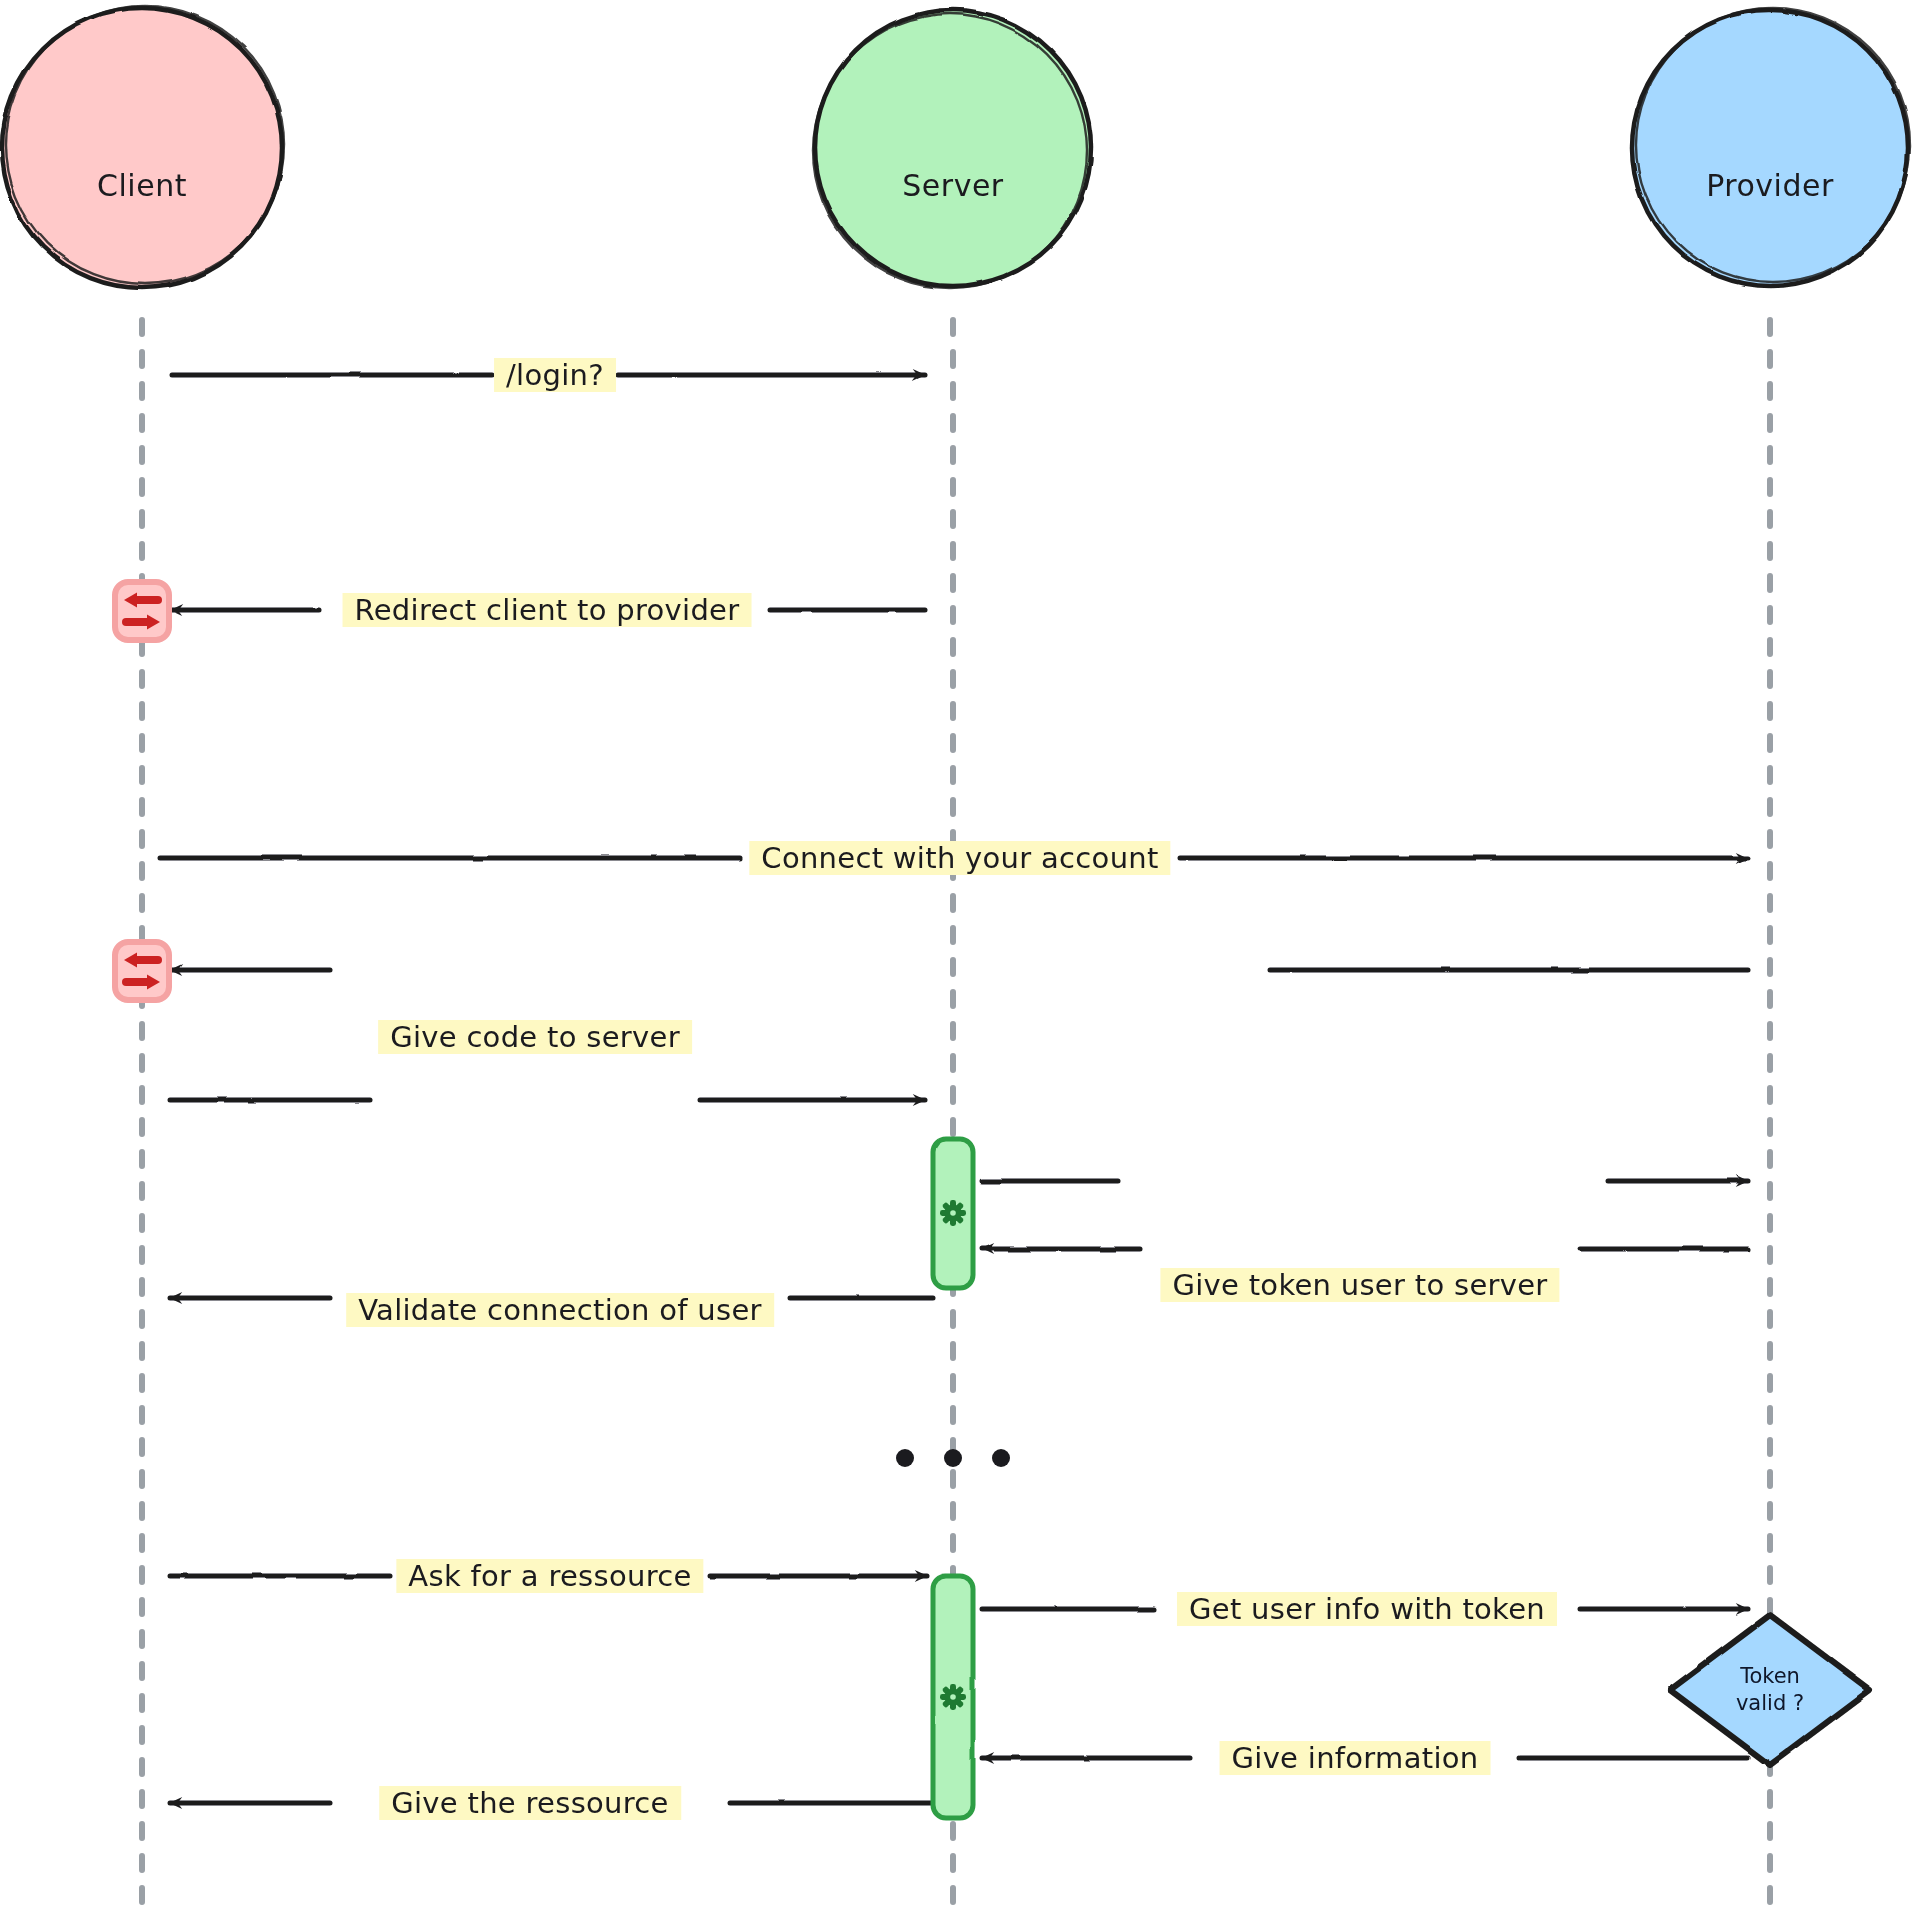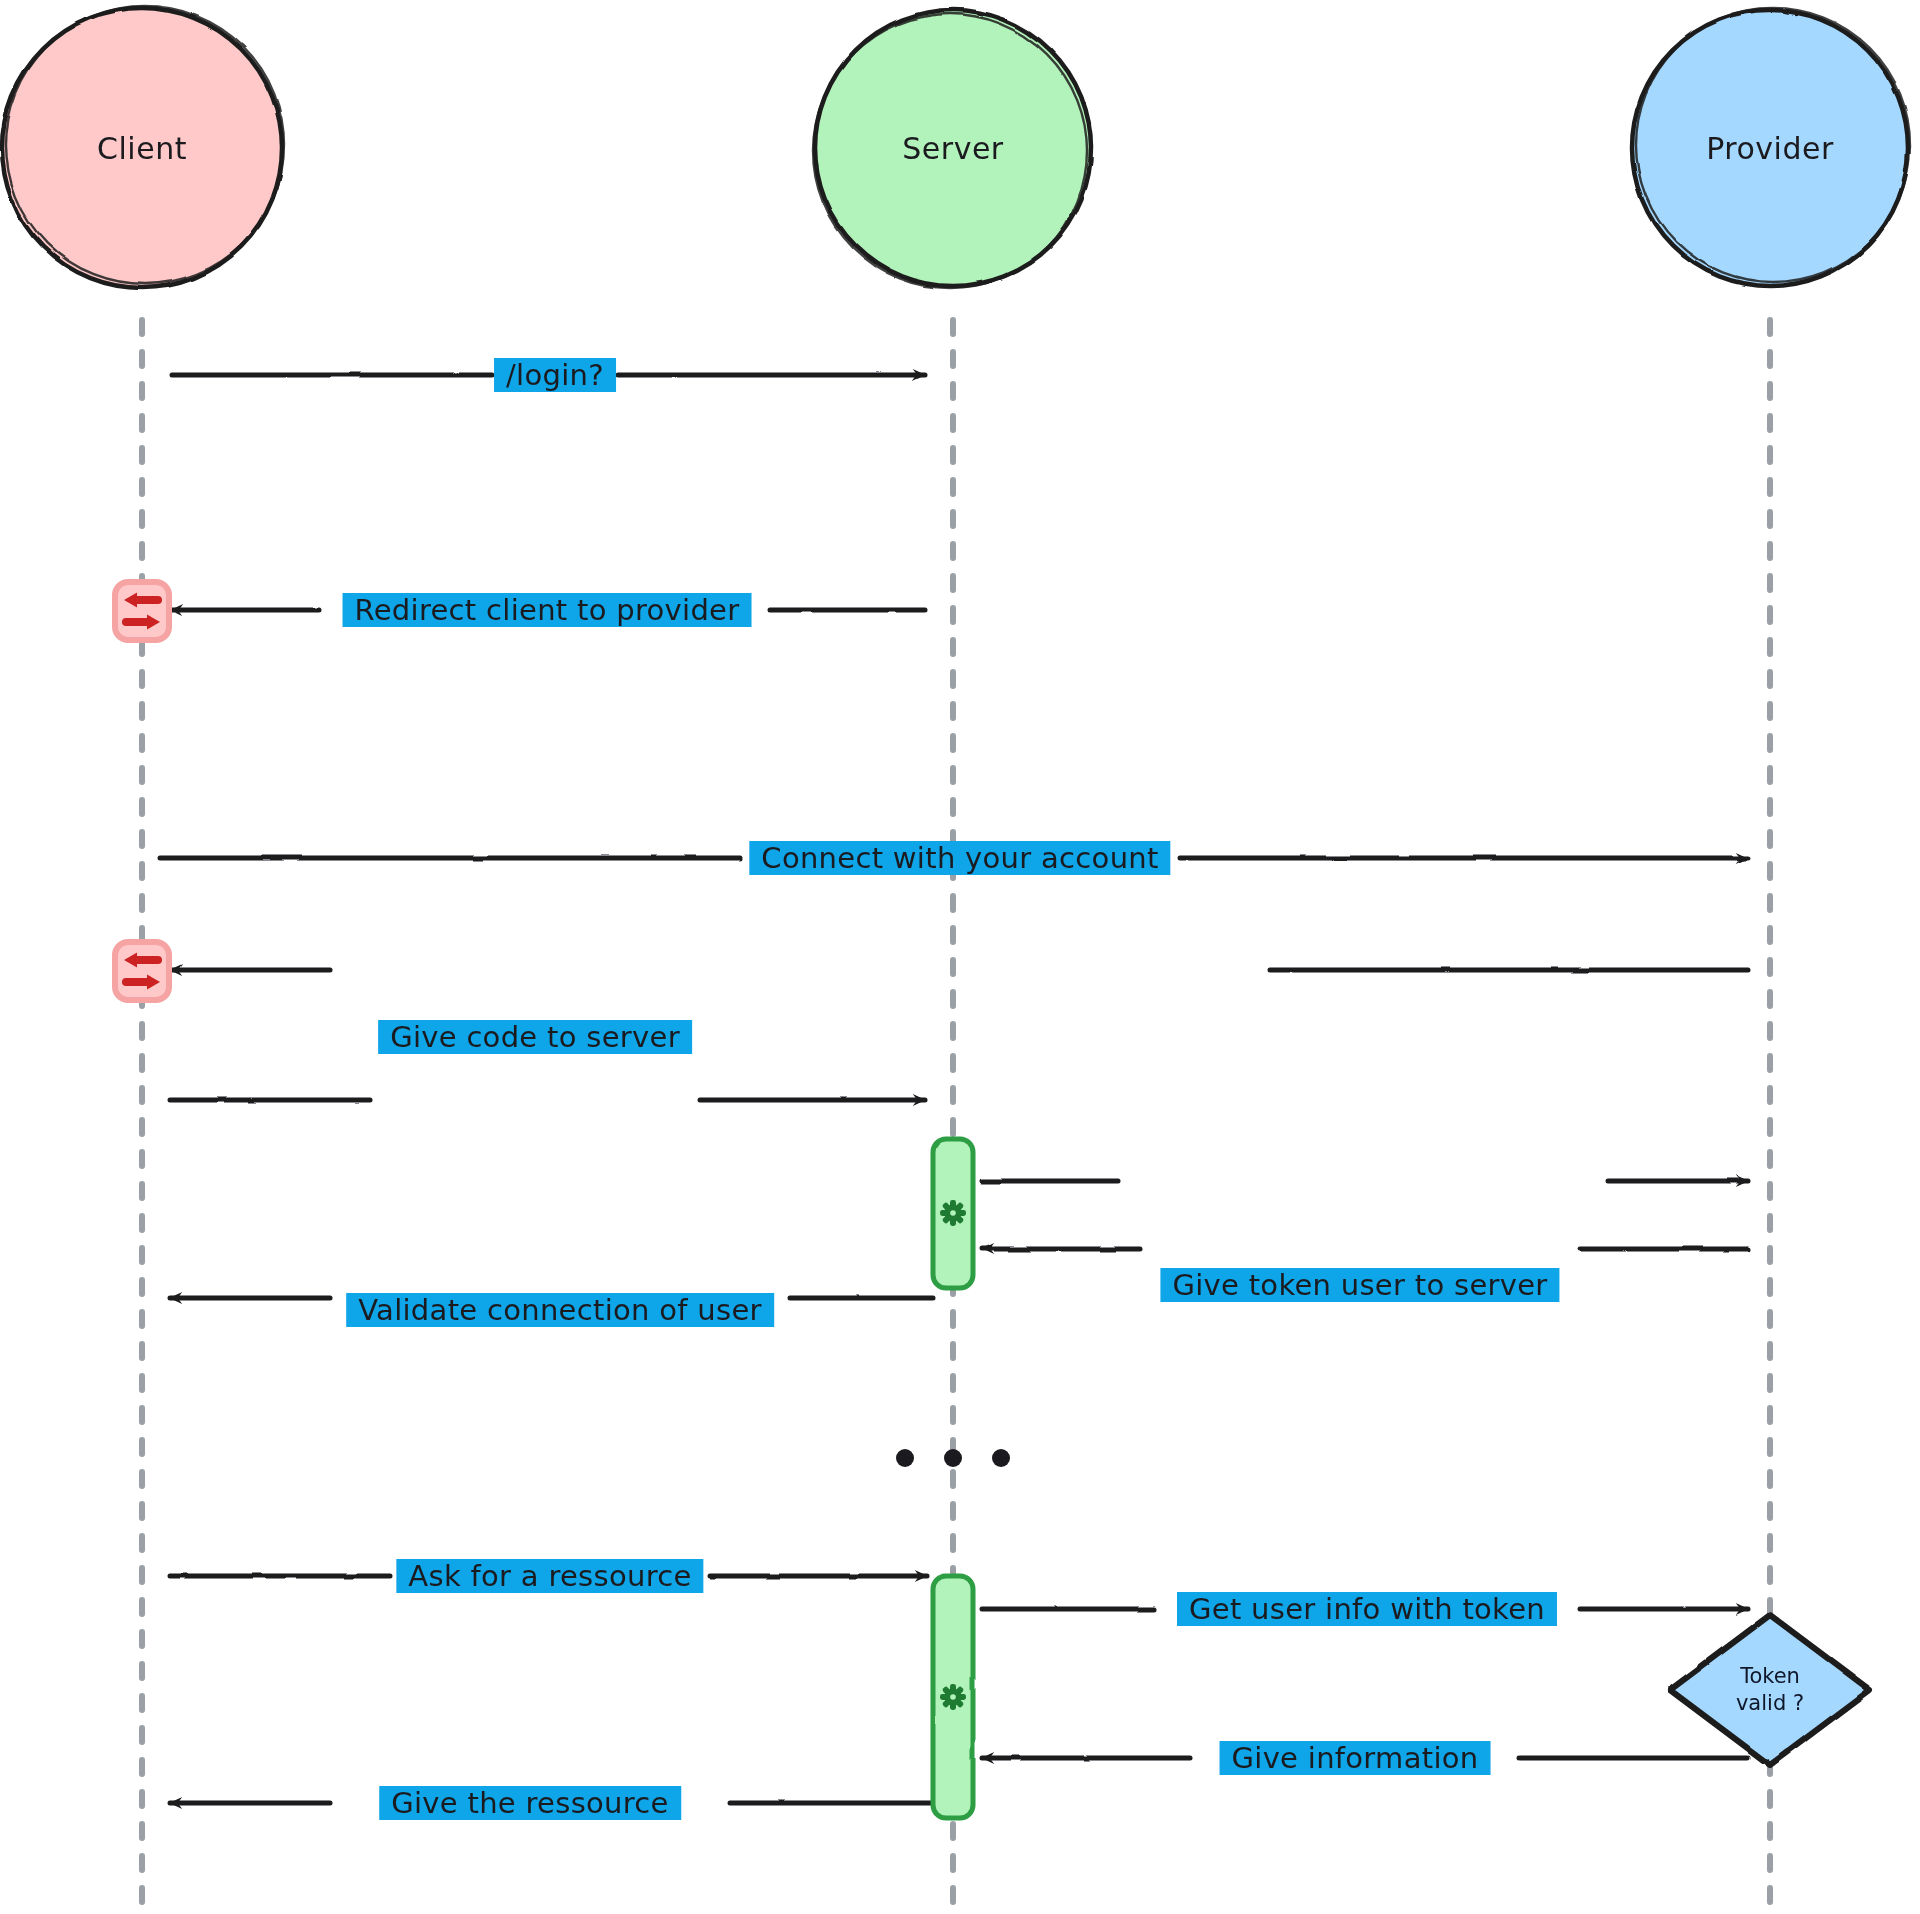--- a/index.html
+++ b/index.html
@@ -26,29 +26,30 @@
     height: 1914px;
   }
   .actor-label {
     position: absolute;
     transform: translate(-50%, -50%);
     font-family: "DejaVu Sans", sans-serif;
     font-size: 30px;
     color: #1b1b1f;
     white-space: nowrap;
     letter-spacing: 0.5px;
+    margin-top: 37px;
   }
   .msg-label {
     position: absolute;
     transform: translate(-50%, -50%);
     font-family: "DejaVu Sans", sans-serif;
     font-size: 29px;
     color: #1b1b1f;
     white-space: nowrap;
-    background: #0ea5e9;
+    background: #fef9c3;
     padding: 0 12px;
     letter-spacing: 0.3px;
   }
   .diamond-label {
     position: absolute;
     transform: translate(-50%, -50%);
     font-family: "DejaVu Sans", sans-serif;
     font-size: 21px;
     color: #0f172a;
     text-align: center;

